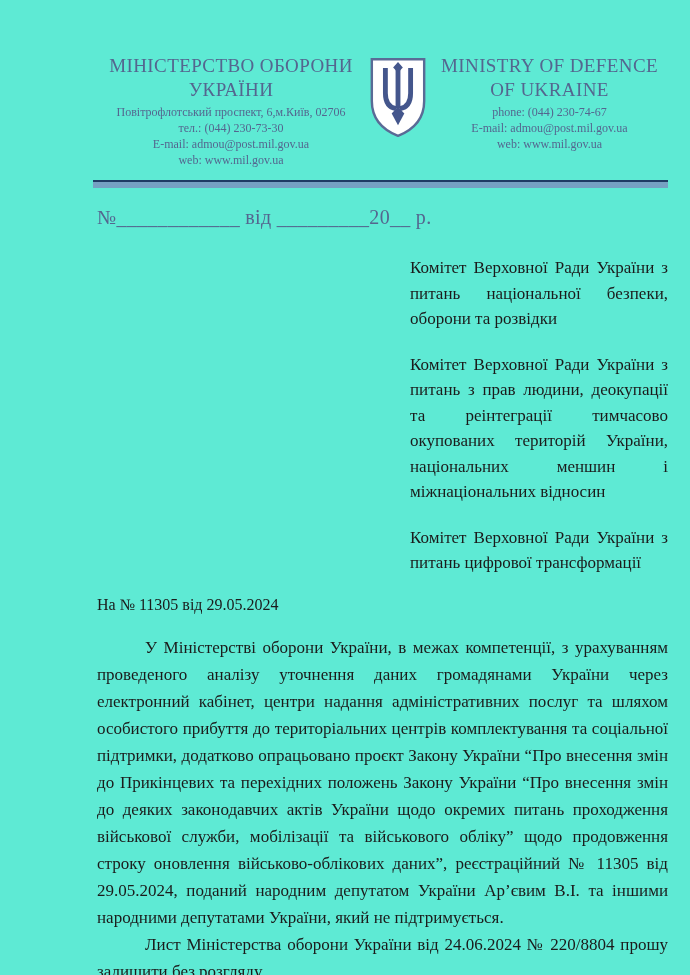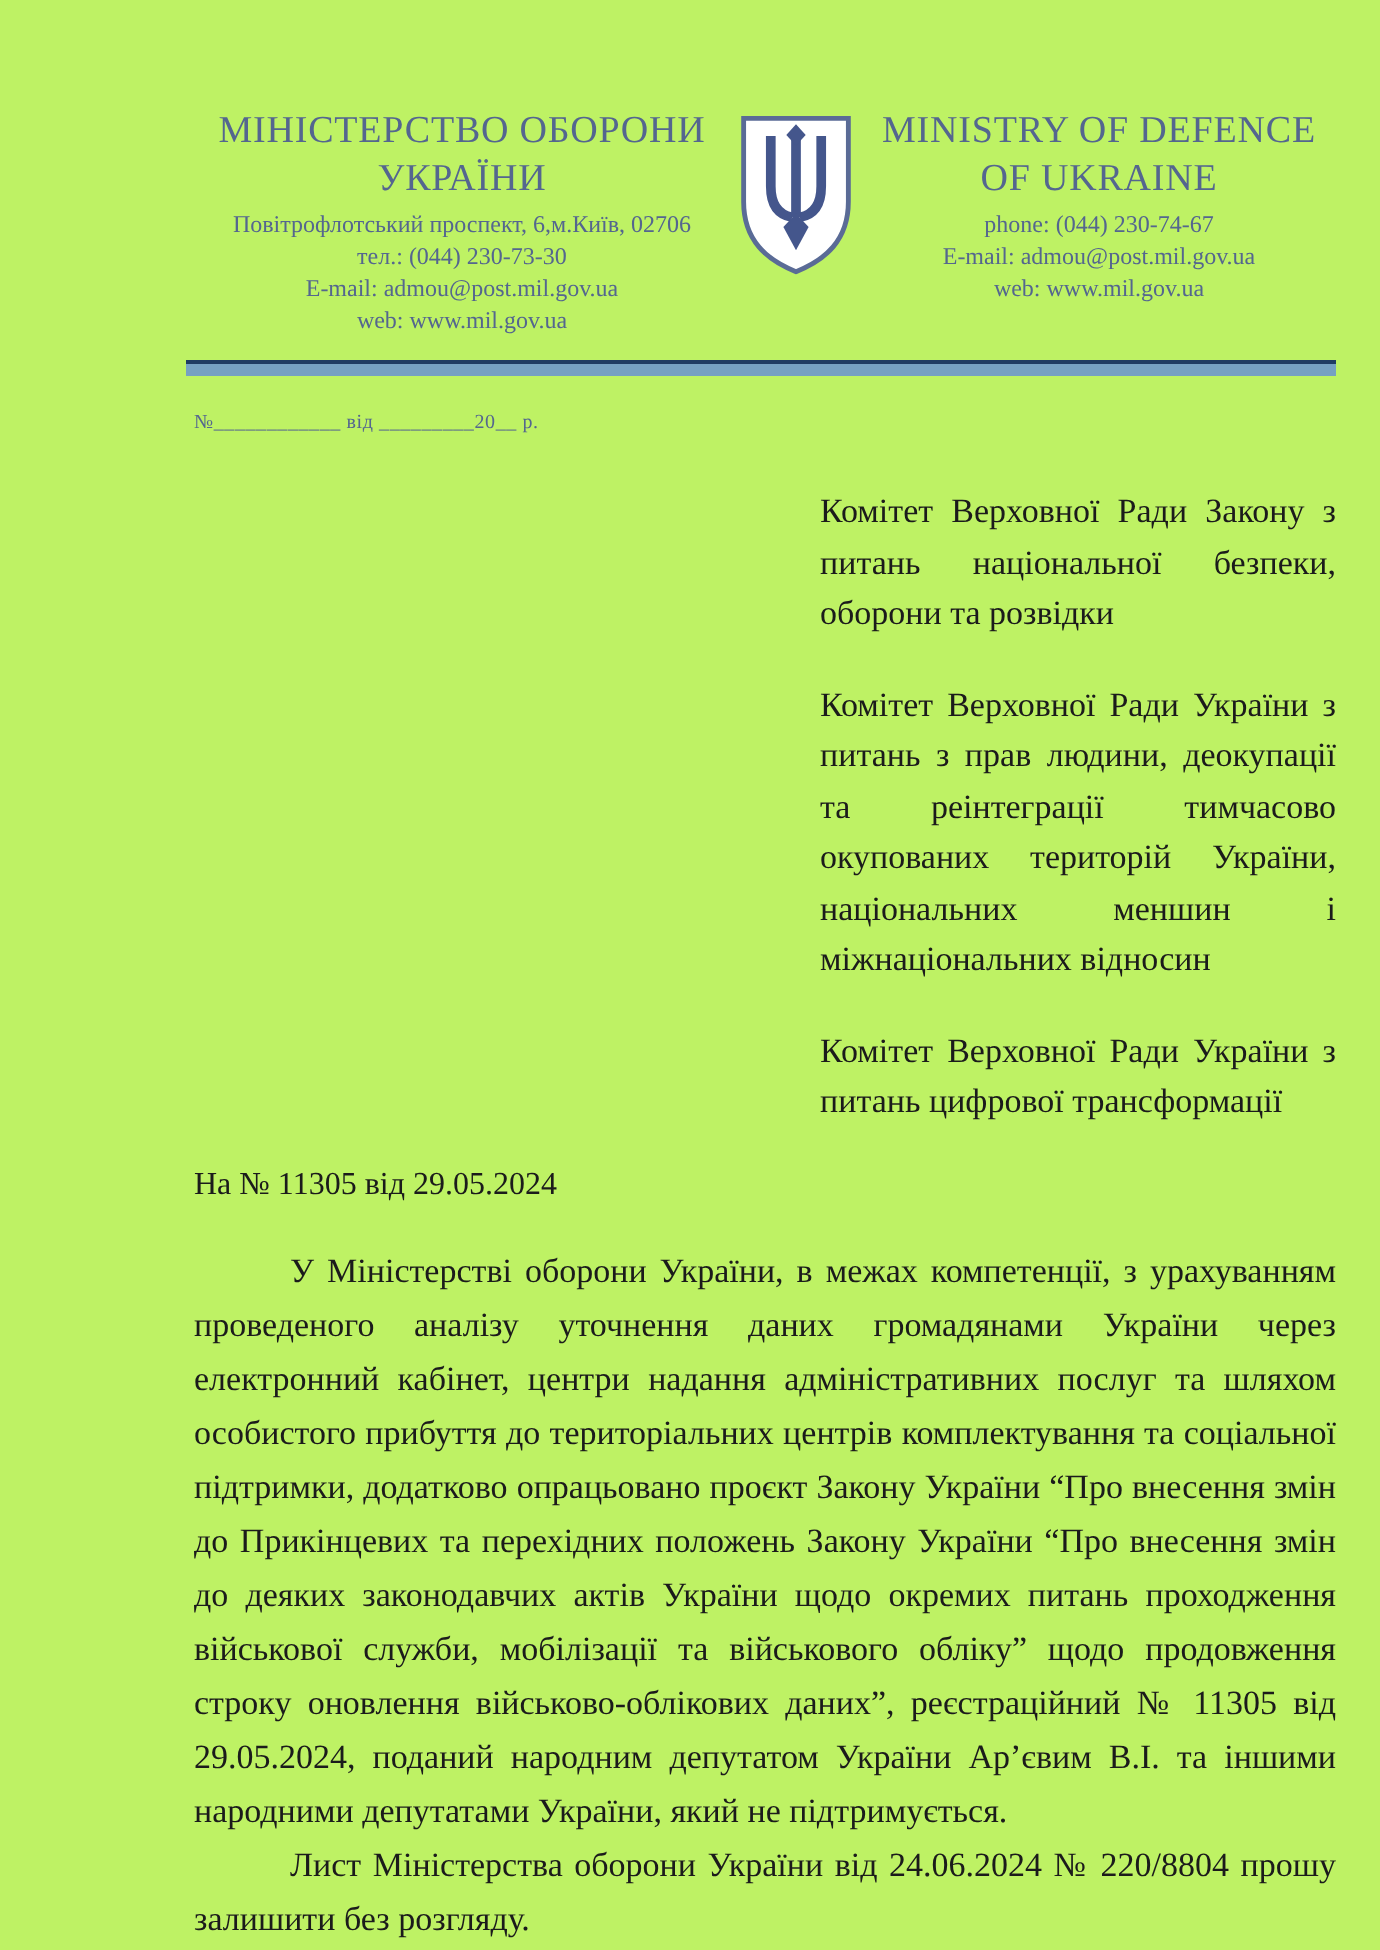--- a/index.html
+++ b/index.html
@@ -1,33 +1,33 @@
 <!DOCTYPE html>
 <html><head>
 <meta charset="utf-8">
 <style>
   html,body{margin:0;padding:0;background:#e8e8e8;}
   .page{
-    width:690px;height:975px;background:#bef264;margin:0 auto;
+    width:690px;height:975px;background:#5eead4;margin:0 auto;
     box-sizing:border-box;padding:54px 22px 0 97px;position:relative;
     font-family:"Liberation Serif", serif;color:#1b1b1b;overflow:hidden;
   }
   
   .letterhead{display:flex;align-items:flex-start;}
   .lh-col{color:#54668f;text-align:center;}
   .lh-left{width:268px;}
   .lh-right{flex:1;}
   .lh-title{font-size:19px;line-height:24px;letter-spacing:.4px;margin-bottom:2px;}
   .lh-small{font-size:12px;line-height:16px;}
   .lh-link{color:#54668f;cursor:pointer;}
   .lh-emblem{width:66px;display:flex;justify-content:center;padding-top:2px;}
   
   .divider{margin-top:12px;height:6px;border-top:2px solid #1f3c63;background:#76a1c2;margin-left:-4px;}
   
-  .numline{margin-top:18px;font-size:10px;color:#54668f;letter-spacing:.3px;}
+  .numline{margin-top:18px;font-size:20px;color:#54668f;letter-spacing:.3px;}
   
   .addressees{width:258px;margin-left:auto;margin-top:26px;font-size:17px;line-height:25.5px;text-align:justify;}
   .addressees p{margin:0 0 20px 0;}
   
   .reference{margin-top:18px;font-size:16px;}
   .body-text{margin-top:20px;font-size:17px;line-height:27px;text-align:justify;}
   .body-text p{margin:0;text-indent:48px;}
 </style>
 </head>
 <body>
@@ -72,21 +72,21 @@
         <span class="lh-link">www.mil.gov.ua</span>
       </div>
     </div>
   </div>
 
   <div class="divider"></div>
 
   <div class="numline">№____________ від _________20__ р.</div>
 
   <div class="addressees">
-    <p>Комітет Верховної Ради Закону з питань національної безпеки, оборони та розвідки</p>
+    <p>Комітет Верховної Ради України з питань національної безпеки, оборони та розвідки</p>
     <p>Комітет Верховної Ради України з питань з прав людини, деокупації та реінтеграції тимчасово окупованих територій України, національних меншин і міжнаціональних відносин</p>
     <p>Комітет Верховної Ради України з питань цифрової трансформації</p>
   </div>
 
   <div class="reference">На № 11305 від 29.05.2024</div>
 
   <div class="body-text">
     <p>У Міністерстві оборони України, в межах компетенції, з урахуванням проведеного аналізу уточнення даних громадянами України через електронний кабінет, центри надання адміністративних послуг та шляхом особистого прибуття до територіальних центрів комплектування та соціальної підтримки, додатково опрацьовано проєкт Закону України “Про внесення змін до Прикінцевих та перехідних положень Закону України “Про внесення змін до деяких законодавчих актів України щодо окремих питань проходження військової служби, мобілізації та військового обліку” щодо продовження строку оновлення військово-облікових даних”, реєстраційний № 11305 від 29.05.2024, поданий народним депутатом України Ар’євим В.І. та іншими народними депутатами України, який не підтримується.</p>
     <p>Лист Міністерства оборони України від 24.06.2024 № 220/8804 прошу залишити без розгляду.</p>
   </div>

